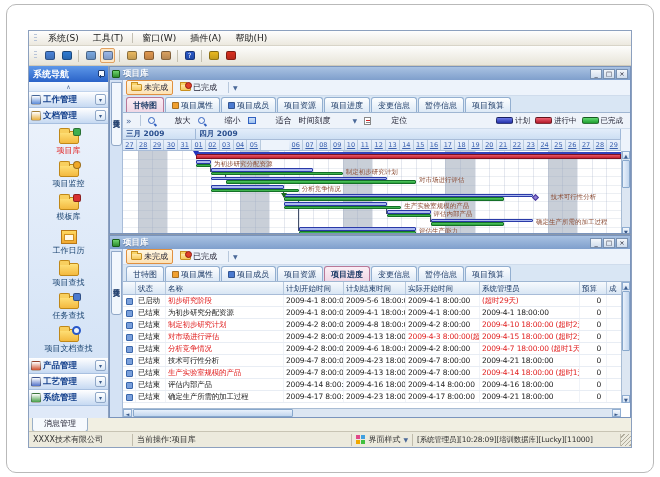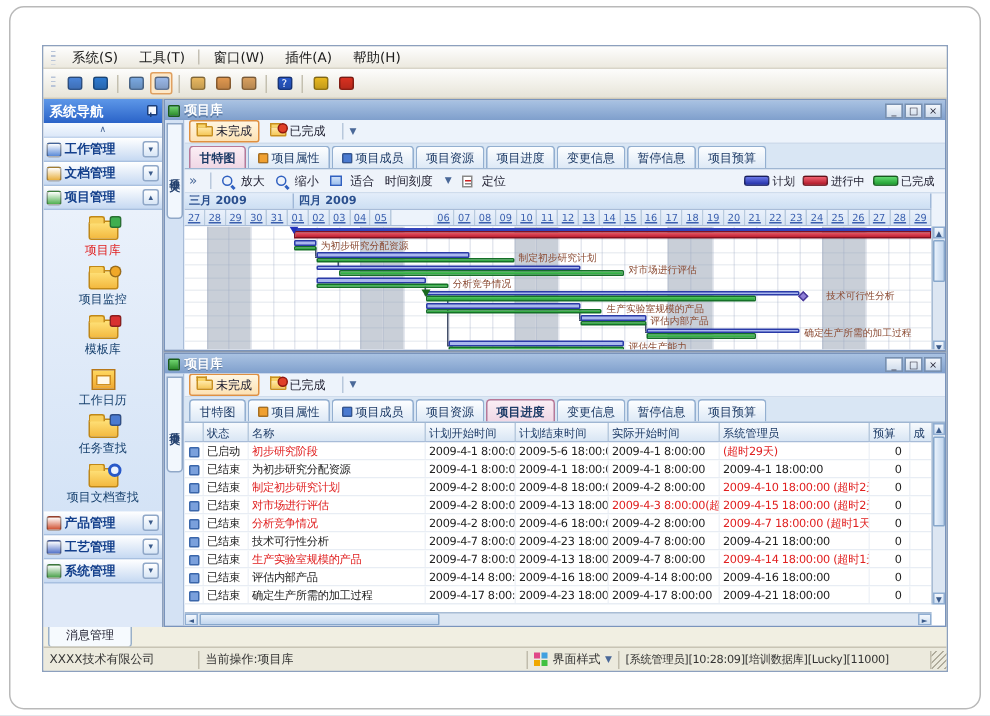--- a/index.html
+++ b/index.html
@@ -67,21 +67,21 @@
   .fsep { width:1px; height:11px; background:#b8c8dc; margin:0 4px; }
   .fmore { font-size:6px; color:#4a6898; }
 
   .trow { height:17px; background:#d9e6f4; border-bottom:1px solid #9fb6d2; display:flex; align-items:flex-end; padding:2px 2px 0 3px; }
   .tab { display:flex; align-items:center; height:15px; padding:0 6px; margin-right:1px; font-size:8px; color:#1c3a66; background:linear-gradient(#fdfeff,#dde9f6); border:1px solid #93afd0; border-bottom:none; border-radius:3px 3px 0 0; white-space:nowrap; }
   .tab.sel { background:linear-gradient(#fbeef5,#f0d7e5); border-color:#b87898; font-weight:bold; }
   .ticon { width:7px; height:7px; border-radius:1px; margin-right:2px; border:1px solid rgba(0,0,0,.3); }
 
   
   .gtools { height:16px; background:#eef3fa; border-bottom:1px solid #cfdcec; display:flex; align-items:center; font-size:8px; color:#223; padding:0 3px; }
-  .gt-btn { display:flex; align-items:center; gap:6px; padding:1px 3px; margin-right:1px; border-radius:2px; }
+  .gt-btn { display:flex; align-items:center; gap:20px; padding:1px 3px; margin-right:1px; border-radius:2px; }
   .mag { width:7px; height:7px; border:1.5px solid #3060c0; border-radius:50%; position:relative; }
   .mag::after { content:""; position:absolute; right:-3px; bottom:-2px; width:3px; height:1.5px; background:#3060c0; transform:rotate(45deg); }
   .fiticon { width:8px; height:7px; border:1px solid #3060c0; background:linear-gradient(#cfe0f8,#9cc0ee); }
   .locicon { width:7px; height:8px; background:#fff; border:1px solid #888; position:relative; }
   .locicon::after { content:""; position:absolute; left:1px; top:2px; width:4px; height:1px; background:#d02020; box-shadow:0 2px 0 #888; }
   .gmore { font-size:9px; color:#4a6898; margin-right:4px; }
   .gdd { font-size:6px; color:#4a6898; margin-left:2px; }
   .legend { margin-left:auto; display:flex; align-items:center; gap:5px; padding-right:4px; }
   .litem { display:flex; align-items:center; gap:2px; font-size:7.5px; color:#223; }
   .lchip { width:17px; height:7px; border-radius:2px; border:1px solid rgba(0,0,0,.45); }
@@ -201,25 +201,20 @@
             <div class="sb-group">
               <span class="g-icon" style="background: linear-gradient(rgb(255, 255, 255), rgb(90, 138, 216));"></span>
               <span class="g-label">工作管理</span>
               <span class="g-dd">▾</span>
             </div>
             <div class="sb-group">
               <span class="g-icon" style="background: linear-gradient(rgb(255, 255, 255), rgb(232, 176, 64));"></span>
               <span class="g-label">文档管理</span>
               <span class="g-dd">▾</span>
             </div>
-            <div class="sb-group">
-              <span class="g-icon" style="background: linear-gradient(rgb(255, 255, 255), rgb(80, 176, 80));"></span>
-              <span class="g-label">项目管理</span>
-              <span class="g-dd">▴</span>
-            </div>
             <div class="sb-items">
               <div class="sb-item active">
                 <div class="fold">
                   <span class="ov green"></span>
                 </div>
                 <span class="lbl">项目库</span>
               </div>
               <div class="sb-item">
                 <div class="fold">
                   <span class="ov star"></span>
@@ -228,20 +223,24 @@
               </div>
               <div class="sb-item">
                 <div class="fold">
                   <span class="ov red"></span>
                 </div>
                 <span class="lbl">模板库</span>
               </div>
               <div class="sb-item">
                 <div class="cal"></div>
                 <span class="lbl">工作日历</span>
+              </div>
+              <div class="sb-item">
+                <div class="fold"></div>
+                <span class="lbl">项目查找</span>
               </div>
               <div class="sb-item">
                 <div class="fold">
                   <span class="ov people"></span>
                 </div>
                 <span class="lbl">任务查找</span>
               </div>
               <div class="sb-item">
                 <div class="fold">
                   <span class="ov search"></span>

